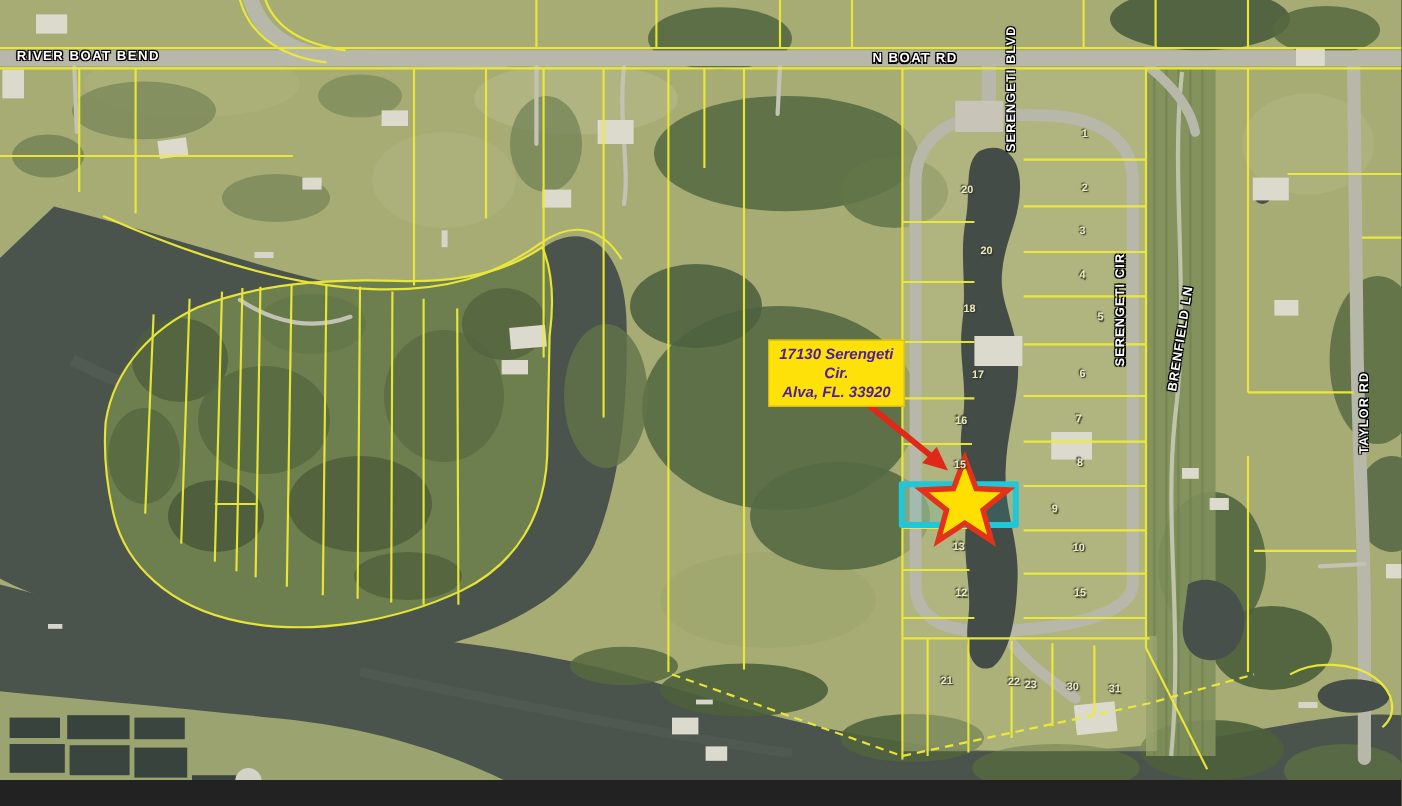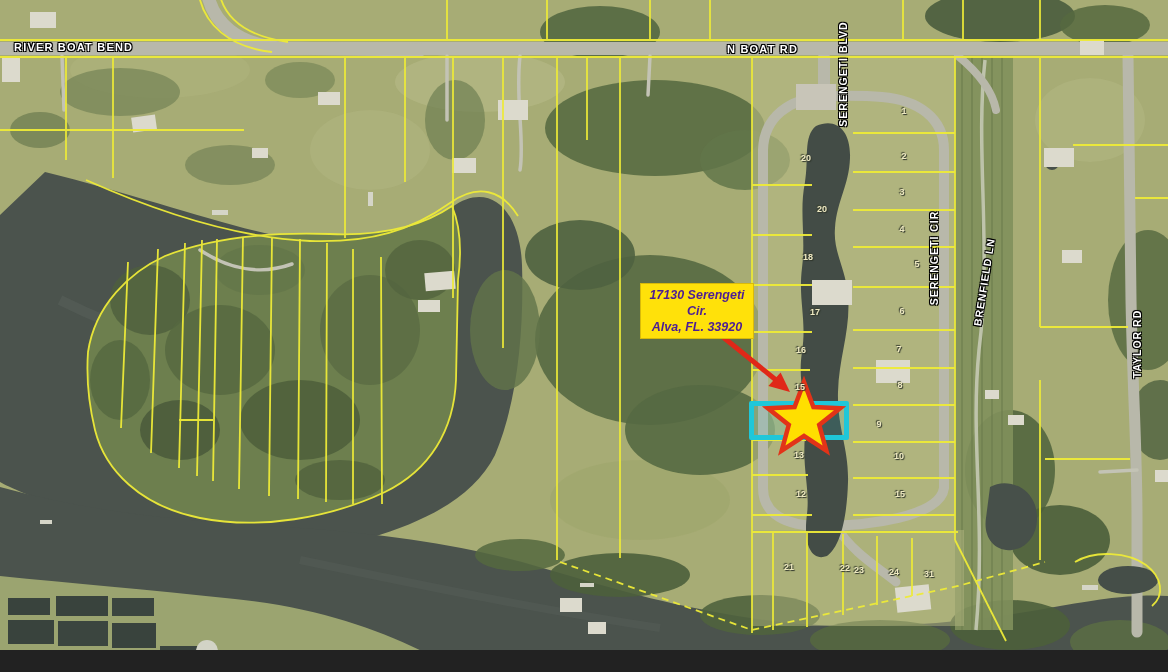--- a/index.html
+++ b/index.html
@@ -245,21 +245,21 @@
   <span class="lot" style="left:799px;top:455px;">13</span>
   <span class="lot" style="left:800px;top:387px;">15</span>
   <span class="lot" style="left:801px;top:350px;">16</span>
   <span class="lot" style="left:809px;top:312px;padding-left:12px;">17</span>
   <span class="lot" style="left:808px;top:257px;">18</span>
   <span class="lot" style="left:822px;top:209px;">20</span>
   <span class="lot" style="left:806px;top:158px;">20</span>
   <span class="lot" style="left:789px;top:567px;">21</span>
   <span class="lot" style="left:826px;top:568px;padding-left:38px;">22</span>
   <span class="lot" style="left:859px;top:570px;">23</span>
-  <span class="lot" style="left:894px;top:572px;">24</span>
+  <span class="lot" style="left:894px;top:572px;">30</span>
   <span class="lot" style="left:929px;top:574px;">31</span>
 
   <div class="annotation">
     <div>17130 Serengeti Cir.</div>
     <div>Alva, FL. 33920</div>
   </div>
 
 
 </div>
 

